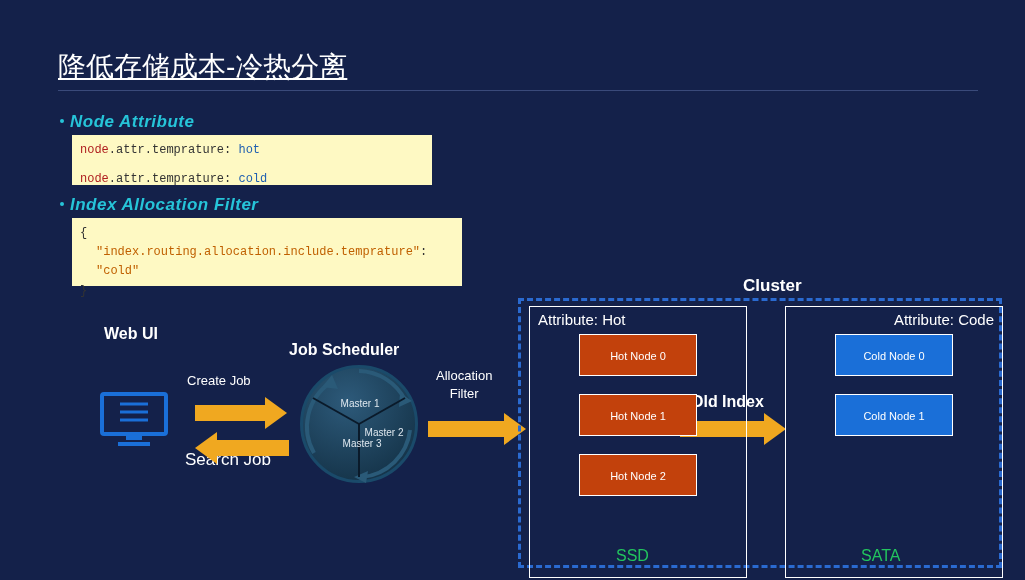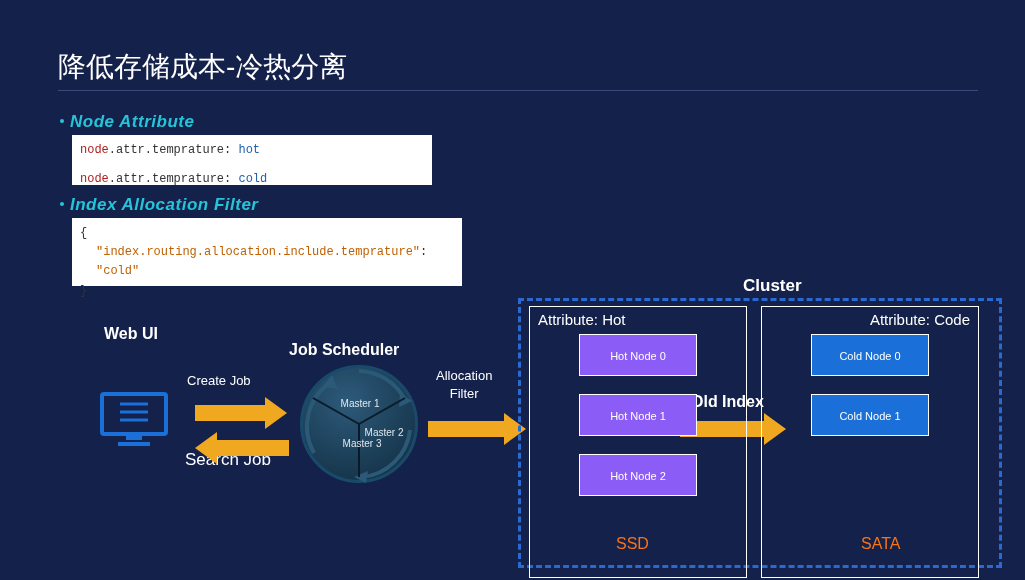--- a/index.html
+++ b/index.html
@@ -12,20 +12,21 @@
     overflow: hidden;
     position: relative;
   }
   .title {
     position: absolute;
     left: 58px;
     top: 48px;
     font-size: 28px;
     font-weight: 400;
     color: #fff;
+    text-decoration: underline;
   }
   .title-underline {
     position: absolute;
     left: 58px;
     top: 90px;
     width: 920px;
     height: 1px;
     background: #3a4a7a;
   }
   .bullet-label {
@@ -42,21 +43,21 @@
     height: 4px;
     background: #26c4d8;
     border-radius: 50%;
     vertical-align: middle;
     margin-right: 6px;
     position: relative;
     top: -2px;
   }
   .code-box {
     position: absolute;
-    background: #ffffff;
+    background: #fef9c3;
     font-family: "Courier New", monospace;
     font-size: 12px;
     padding: 6px 8px;
     line-height: 1.6;
   }
   .code-box .kw-red { color: #b02020; }
   .code-box .kw-blue { color: #2060b0; }
   .code-box .kw-teal { color: #1a9aa8; }
   .code-box .kw-plain { color: #333; }
   .code-box .kw-orange { color: #c06000; }
@@ -137,27 +138,27 @@
   .node-box {
     width: 118px;
     height: 42px;
     margin: 0 auto 18px auto;
     text-align: center;
     font-size: 11px;
     color: #fff;
     line-height: 42px;
     position: relative;
   }
-  .node-hot { background: #8b5cf6; border: 1px solid #fff; }
+  .node-hot { background: #c2410c; border: 1px solid #fff; }
   .node-cold { background: #1a6fd8; border: 1px solid #fff; }
   .storage-label {
     position: absolute;
-    bottom: 12px;
+    bottom: 0;
     font-size: 16px;
-    color: #f97316;
+    color: #22c55e;
   }
 </style>
 </head>
 <body>
 
 <div class="title">降低存储成本-冷热分离</div>
 <div class="title-underline"></div>
 
 <div class="bullet-label" style="left:60px; top:112px;">
   <span class="bullet-dot"></span><span>Node Attribute</span>
@@ -242,20 +243,20 @@
 
 <div class="cluster-box">
 
   <div class="group-box" style="left:8px;">
     <div class="group-label">Attribute: Hot</div>
     <div class="node-box node-hot">Hot Node 0</div>
     <div class="node-box node-hot">Hot Node 1</div>
     <div class="node-box node-hot">Hot Node 2</div>
   </div>
 
-  <div class="group-box" style="left:240px;">
+  <div class="group-box" style="left:264px;">
     <div class="group-label" style="text-align:right;">Attribute: Code</div>
     <div class="node-box node-cold">Cold Node 0</div>
     <div class="node-box node-cold">Cold Node 1</div>
   </div>
   <div class="storage-label" style="left:95px;">SSD</div>
   <div class="storage-label" style="left:340px;">SATA</div>
 </div>
 
 </body></html>

